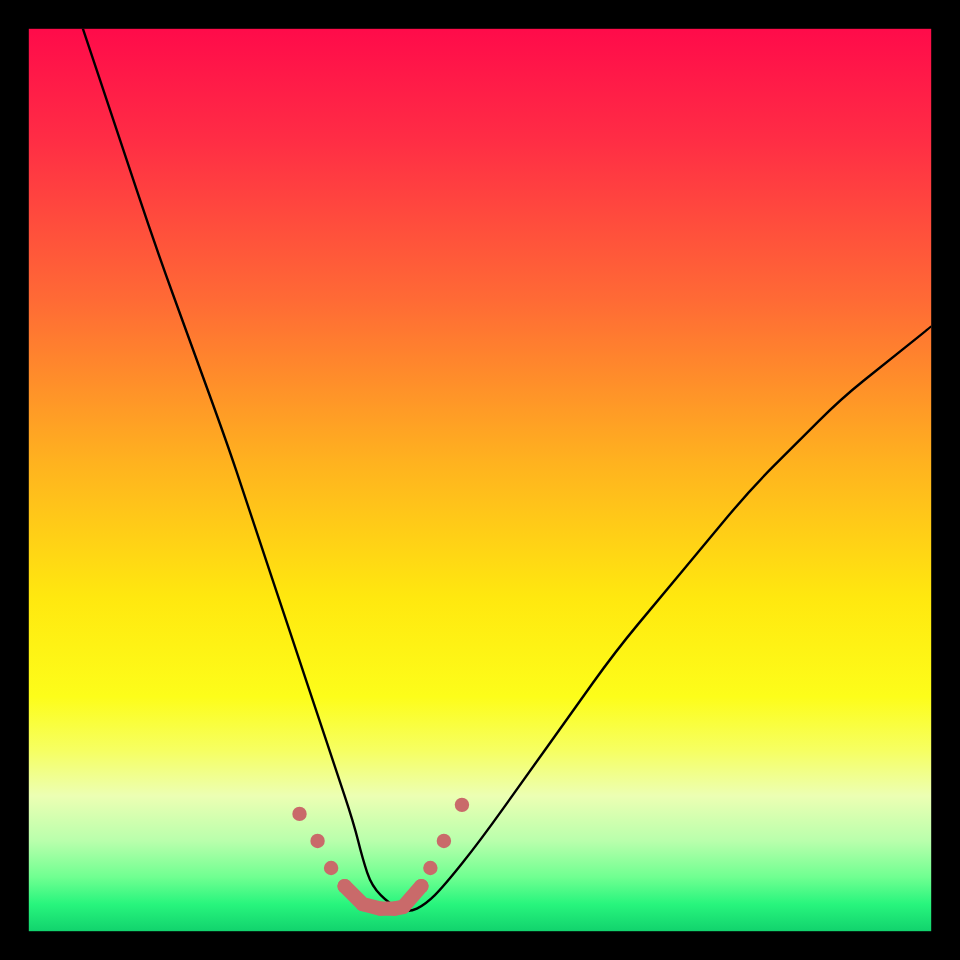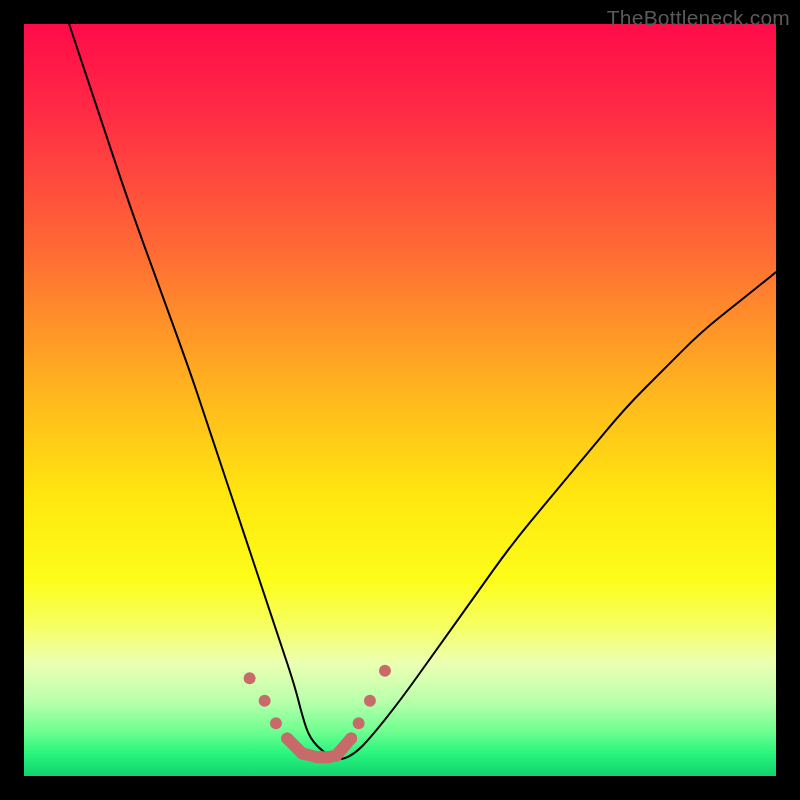--- a/index.html
+++ b/index.html
@@ -60,14 +60,13 @@
         <circle cx="304.56" cy="733.20" r="6.0" fill="#c96a6a"></circle>
         <circle cx="312.08" cy="731.70" r="6.0" fill="#c96a6a"></circle>
         <circle cx="327.12" cy="714.40" r="6.0" fill="#c96a6a"></circle>
         <circle cx="334.64" cy="699.36" r="6.0" fill="#c96a6a"></circle>
         <circle cx="345.92" cy="676.80" r="6.0" fill="#c96a6a"></circle>
         <circle cx="360.96" cy="646.72" r="6.0" fill="#c96a6a"></circle>
         <path d="M263.20 714.40 L278.24 729.44 L293.28 733.20 L304.56 733.20 L312.08 731.70 L327.12 714.40" fill="none" stroke="#c96a6a" stroke-width="12" stroke-linecap="round" stroke-linejoin="round"></path>
       </svg>
   </div>
 
-  <div class="watermark">TheBottleneck.com</div>
 </div>
 
 </body></html>

